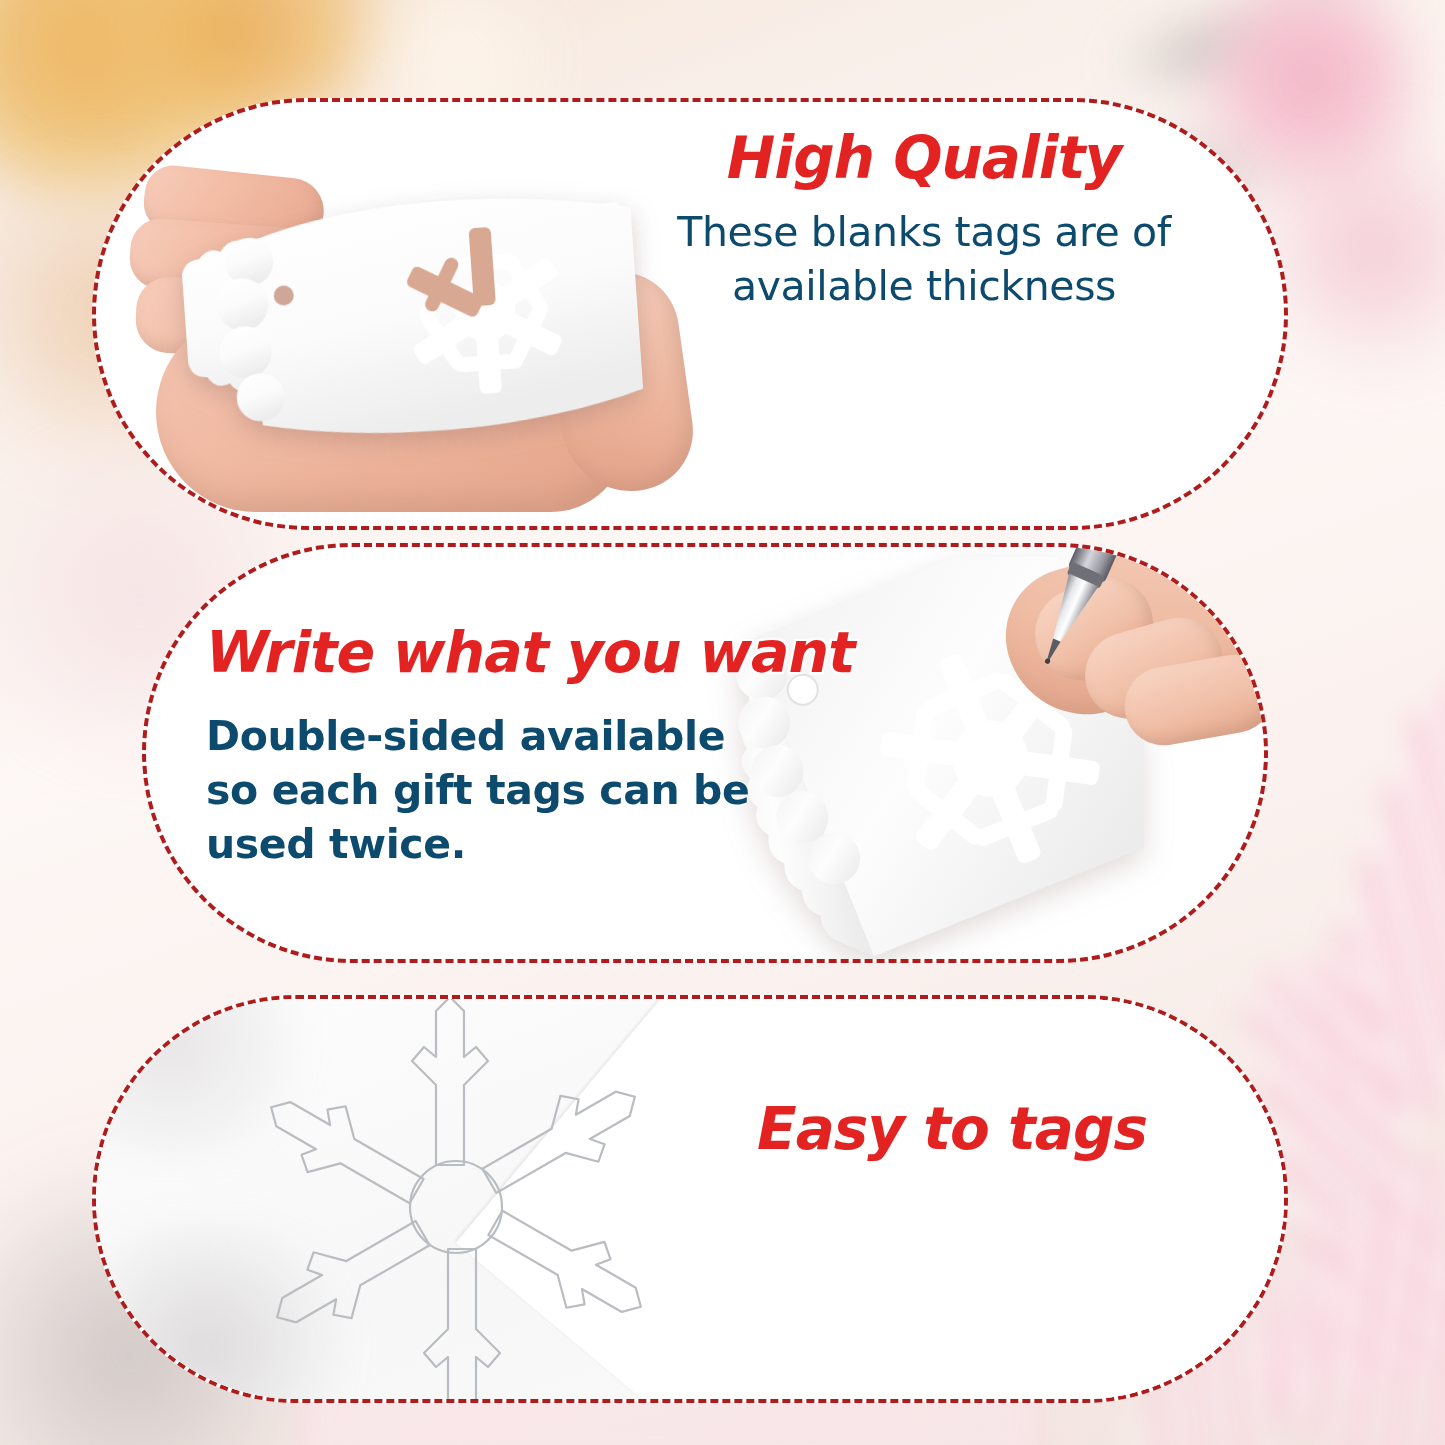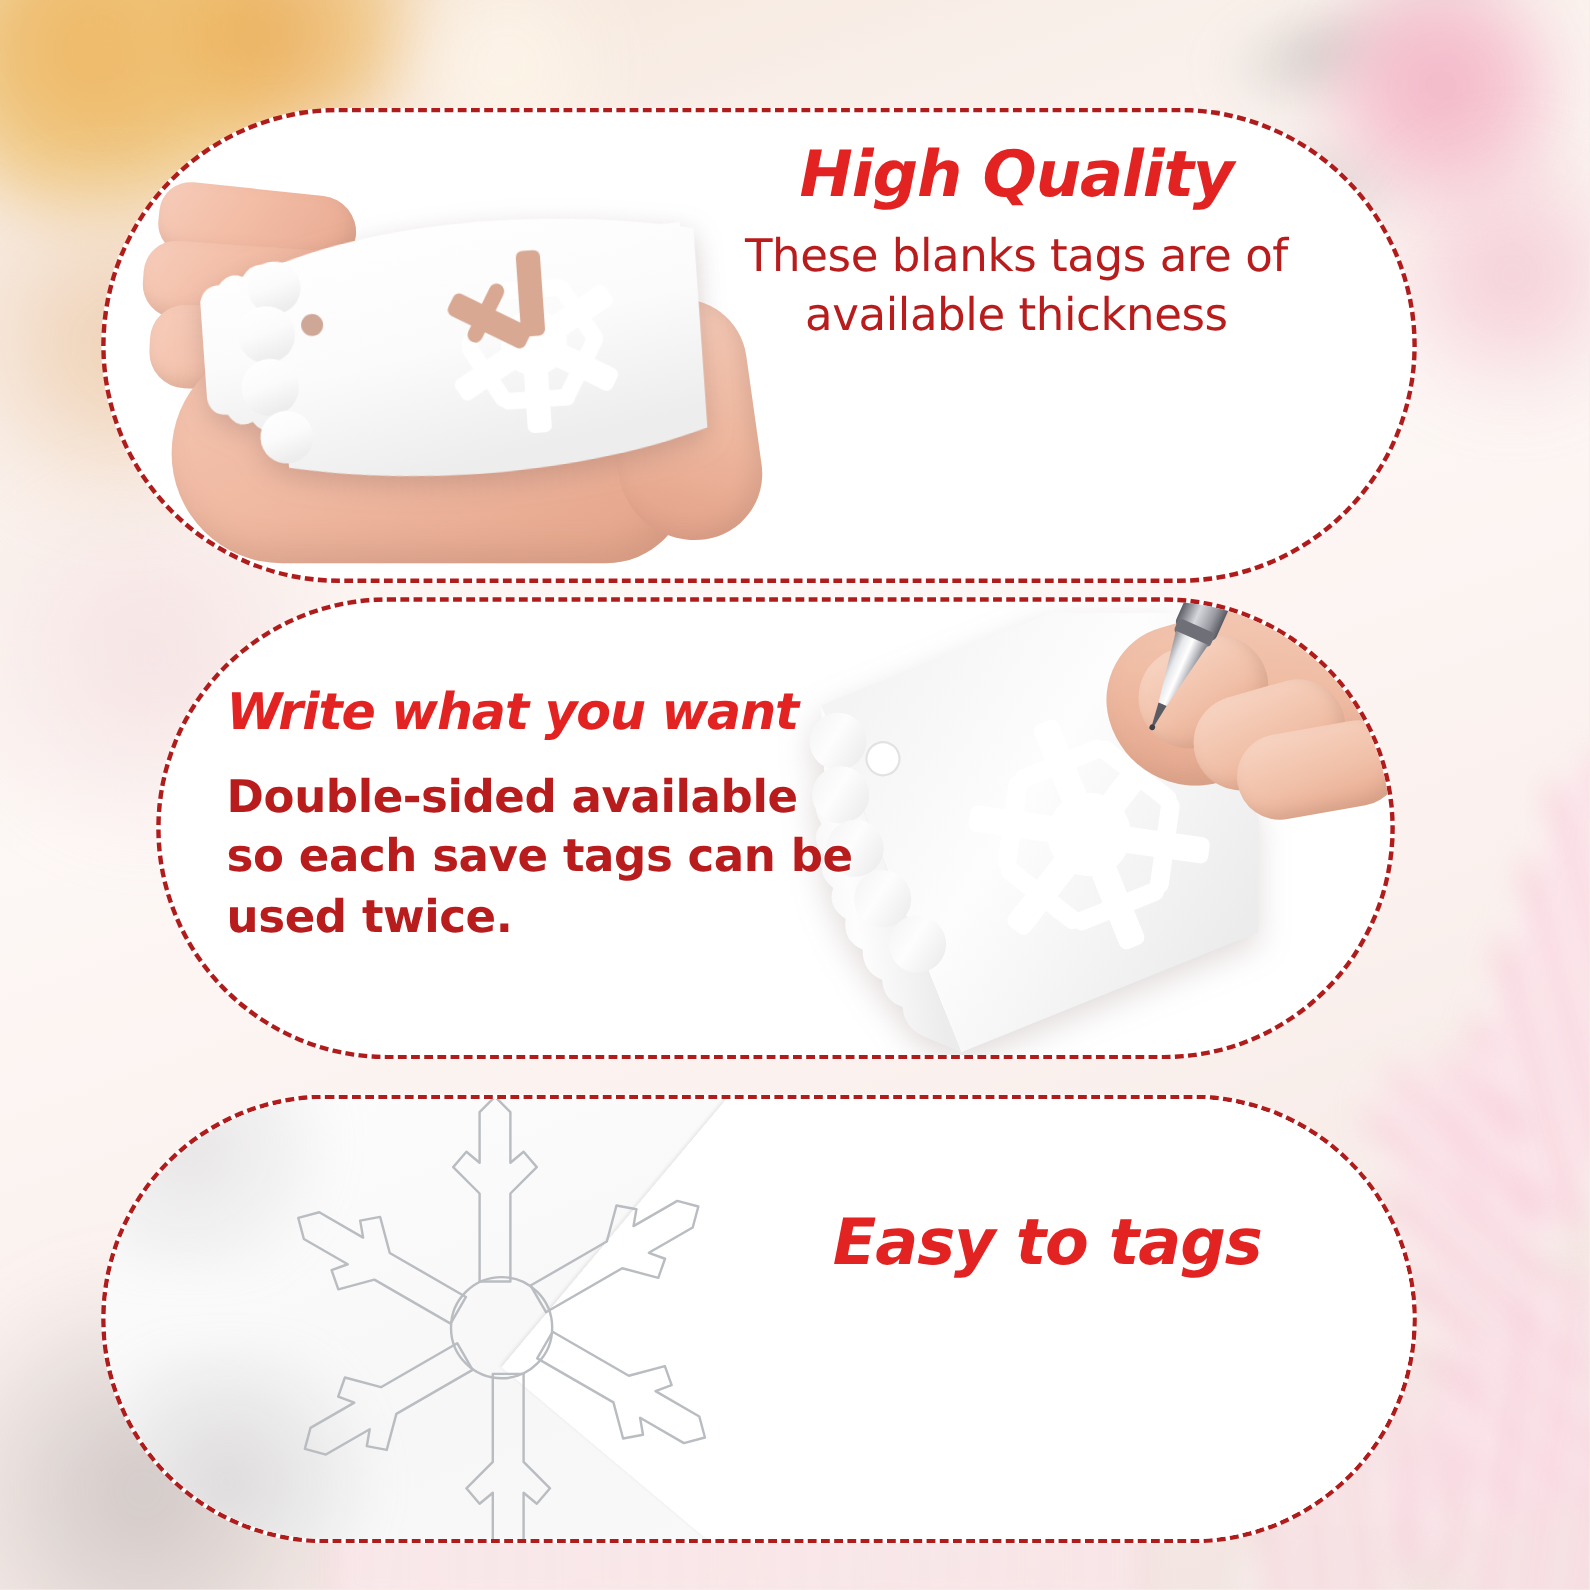--- a/index.html
+++ b/index.html
@@ -107,34 +107,34 @@
     font-family:"DejaVu Sans", sans-serif;
     font-weight:bold;font-style:italic;
     font-size:58px;line-height:1.05;
     letter-spacing:-1px;
     white-space:nowrap;
     text-shadow:
       2px 0 0 #fff,-2px 0 0 #fff,0 2px 0 #fff,0 -2px 0 #fff,
       2px 2px 0 #fff,-2px 2px 0 #fff,2px -2px 0 #fff,-2px -2px 0 #fff;
   }
   .body{
-    color:#b91c1c;
+    color:#0c4a6e;
     font-family:"DejaVu Sans", sans-serif;
     font-size:41px;line-height:1.32;
     letter-spacing:-.4px;
     text-shadow:1px 0 0 #fff,-1px 0 0 #fff,0 1px 0 #fff,0 -1px 0 #fff;
   }
 
   
   #p1-text{right:60px;top:26px;width:600px;}
   #p1-text .heading{text-align:center;margin:0 0 16px 0;}
   #p1-text .body{text-align:center;}
   
   #p2-text{left:60px;top:76px;width:620px;}
-  #p2-text .heading{text-align:left;margin:0 0 26px 0;font-size:46px;}
+  #p2-text .heading{text-align:left;margin:0 0 26px 0;font-size:57px;}
   #p2-text .body{text-align:left;font-weight:bold;}
   
   #p3-text{right:52px;top:100px;width:560px;}
   #p3-text .heading{text-align:center;margin:0 0 18px 0;}
   #p3-text .body{text-align:right;}
 
   
   .photo{position:absolute;z-index:3;}
 
   
@@ -399,21 +399,21 @@
             <circle cx="66" cy="135" r="2.6" fill="#3f4046"></circle>
           </g>
         </svg>
       </div>
     </div>
 
     <div class="txtblock" id="p2-text">
       <div class="heading">Write what you want</div>
       <div class="body">
         <div>Double-sided available</div>
-        <div>so each save tags can be</div>
+        <div>so each gift tags can be</div>
         <div>used twice.</div>
       </div>
     </div>
 
   </div>
 </section>
 
 <section class="panel" id="panel-3">
   <div class="panel-inner">
 

